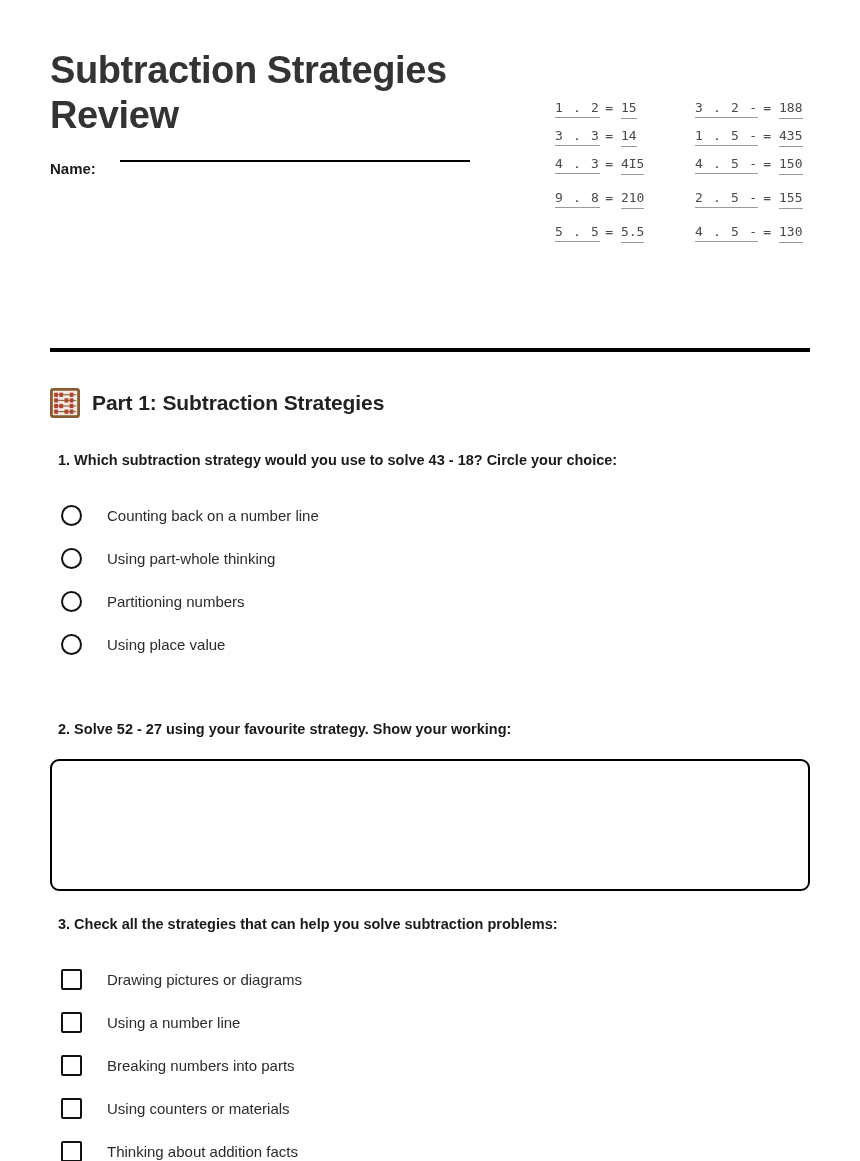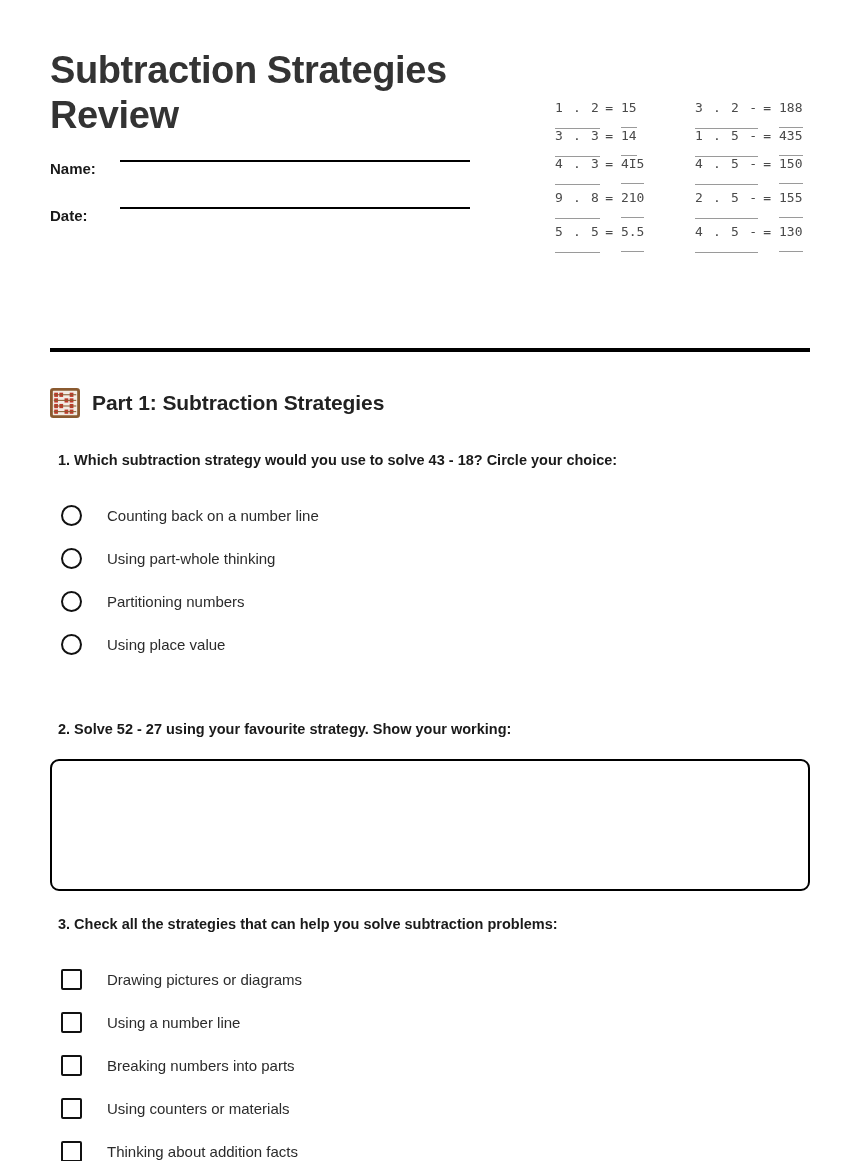--- a/index.html
+++ b/index.html
@@ -88,31 +88,31 @@
   .math-col {
     display: flex;
     align-items: baseline;
     font-size: 13px;
     white-space: pre;
   }
   .math-col.left  { width: 140px; }
   .math-col.right { width: 130px; }
   .mk {
     border-bottom: 1.2px solid #9a9a9a;
-    padding-bottom: 13px;
+    padding-bottom: 2px;
     letter-spacing: 1.2px;
   }
   .mop {
     padding: 0 5px;
     border-bottom: none;
     letter-spacing: 0;
   }
   .mres {
     border-bottom: 1.2px solid #9a9a9a;
-    padding-bottom: 12px;
+    padding-bottom: 3px;
     margin-left: 3px;
     text-align: center;
   }
 
   
   .section-divider {
     position: absolute;
     left: 50px;
     top: 348px;
     width: 760px;
@@ -202,24 +202,20 @@
 
 <div class="page">
 
   <div class="header-zone">
 
     <h1 class="worksheet-title">Subtraction Strategies Review</h1>
 
     <div class="meta-fields">
       <div class="meta-row">
         <span class="meta-label">Name:</span>
-        <span class="meta-line"></span>
-      </div>
-      <div class="meta-row">
-        <span class="meta-label">Date:</span>
         <span class="meta-line"></span>
       </div>
     </div>
 
     <div class="math-deco" id="math-deco">
         <div class="math-row">
           <div class="math-col left"><span class="mk">1 . 2</span><span class="mop">=</span><span class="mres">15</span></div>
           <div class="math-col right"><span class="mk">3 . 2 -</span><span class="mop">=</span><span class="mres">188</span></div>
         </div>
         <div class="math-row">

